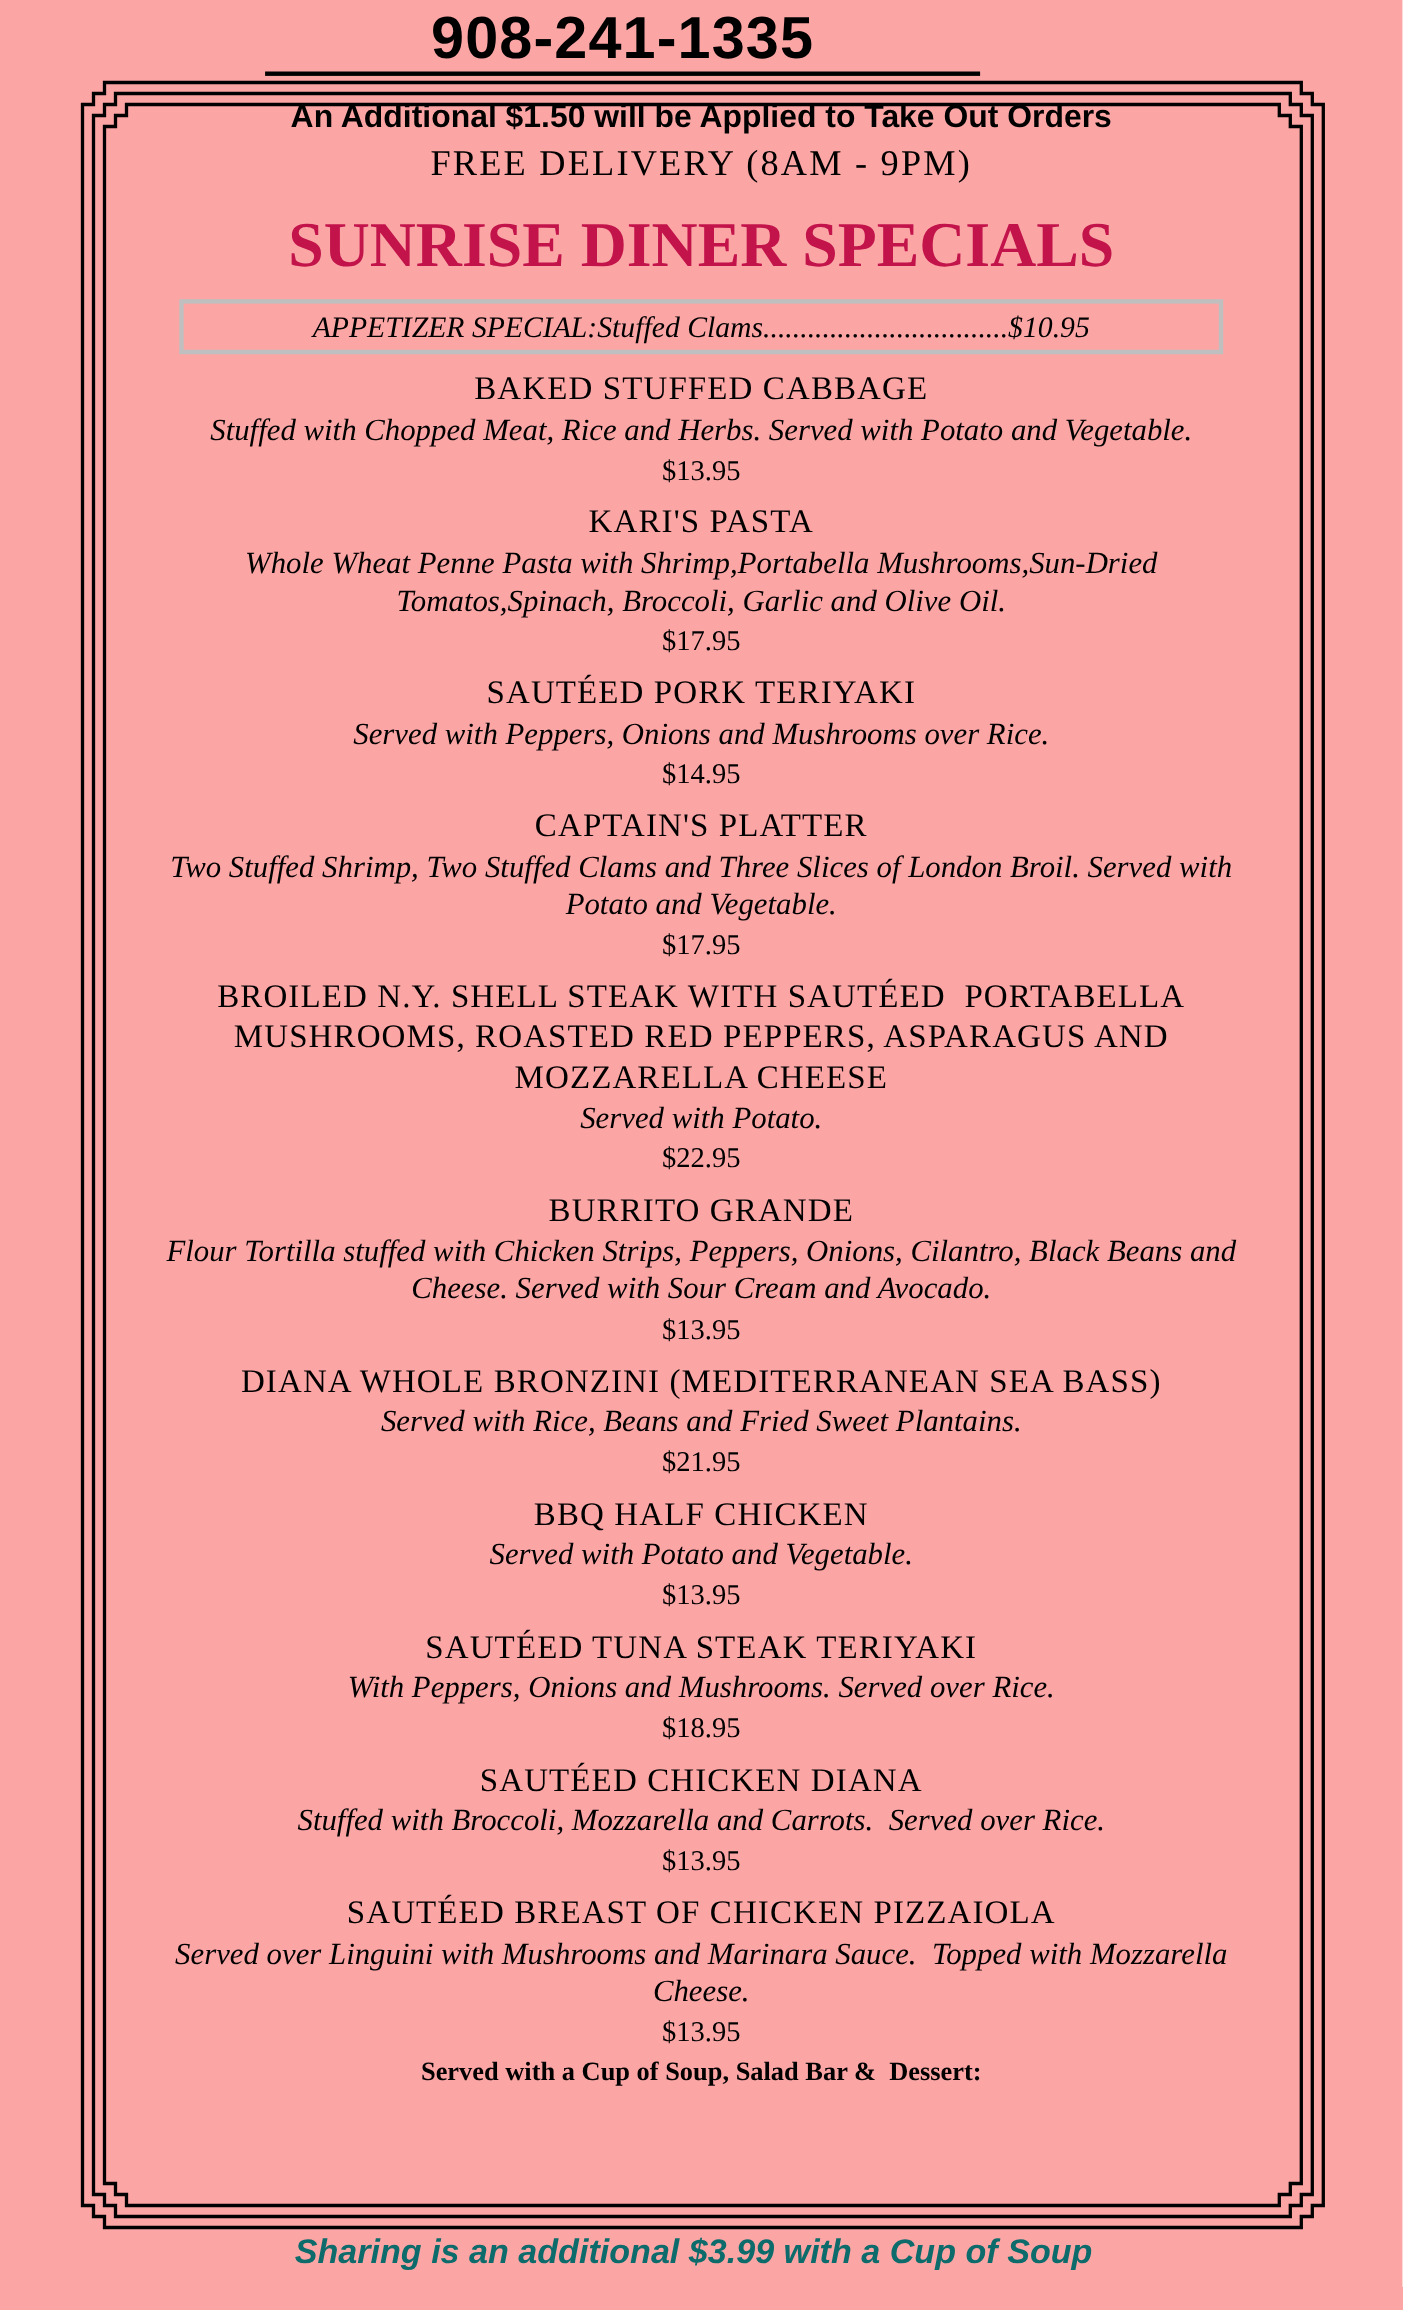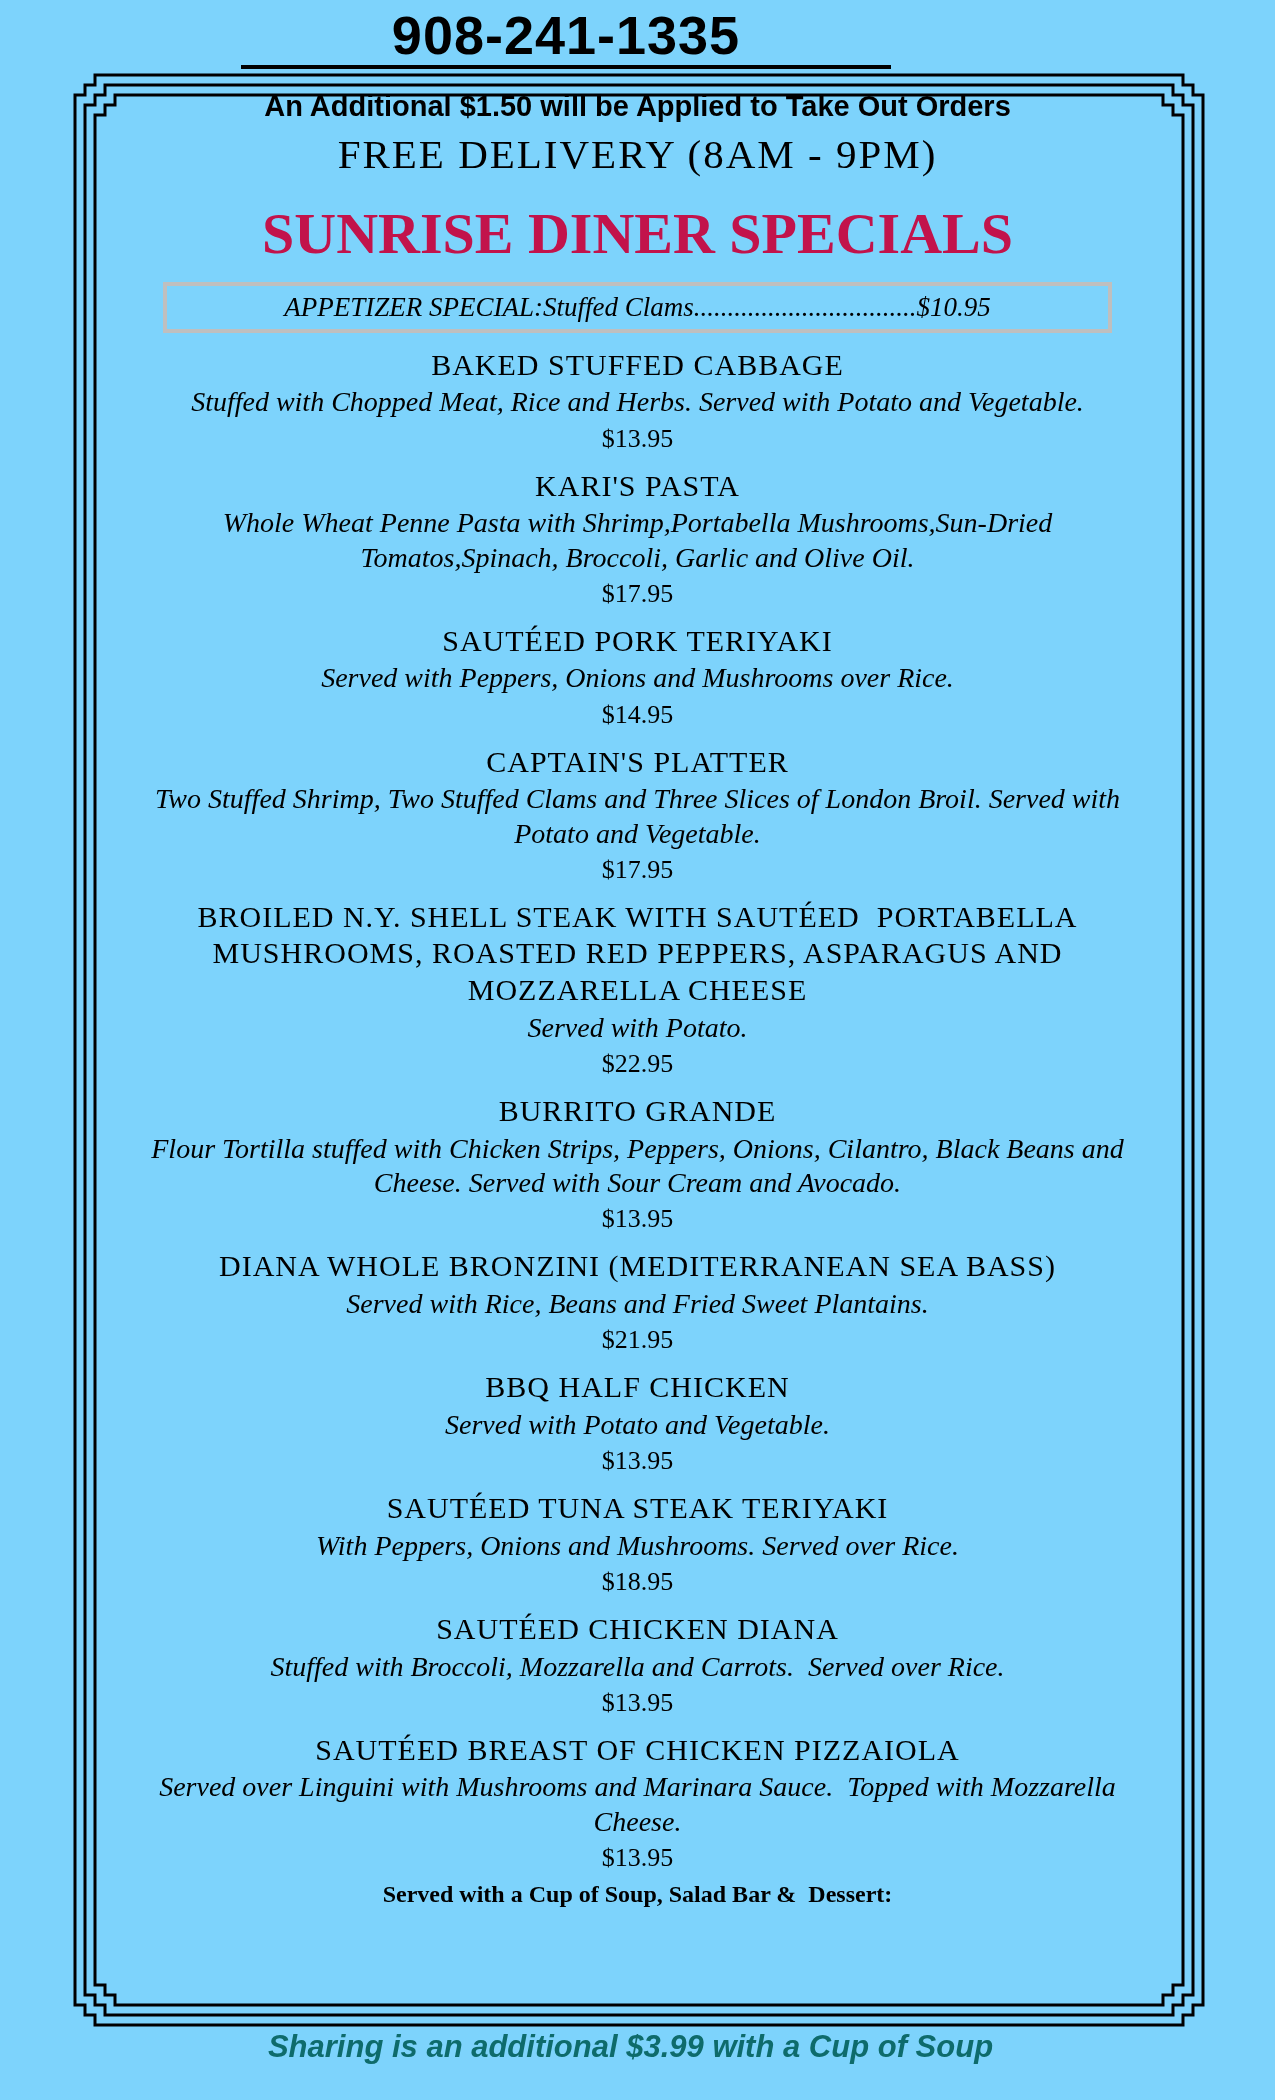--- a/index.html
+++ b/index.html
@@ -1,19 +1,19 @@
 <!DOCTYPE html>
 <html><head>
 <meta charset="utf-8">
 <style>
   html,body{margin:0;padding:0;background:#ffffff;}
   .page{
     position:relative;
     width:1275px;height:2100px;
-    background:#7dd3fc;
+    background:#fca5a5;
     font-family:"Liberation Serif", serif;
     color:#000;
     overflow:hidden;
   }
   
   .phone{
     position:absolute;top:6px;left:241px;width:650px;
     text-align:center;
     font-family:"Liberation Sans", sans-serif;
     font-weight:bold;font-size:54px;line-height:1.1;
@@ -27,21 +27,21 @@
   .content{
     position:absolute;left:95px;right:95px;top:88px;
     text-align:center;
   }
   .notice{
     font-family:"Liberation Sans", sans-serif;
     font-weight:bold;font-size:29px;line-height:1.25;
     white-space:pre-wrap;
   }
   .delivery{
-    font-size:41px;line-height:1.3;
+    font-size:33px;line-height:1.3;
     letter-spacing:2px;
     margin-top:4px;
     white-space:pre-wrap;
     font-family:Liberation Serif, serif;
   }
   .title{
     color:#C2134B;
     font-size:58px;line-height:1.05;
     letter-spacing:0px;
     margin-top:22px;

